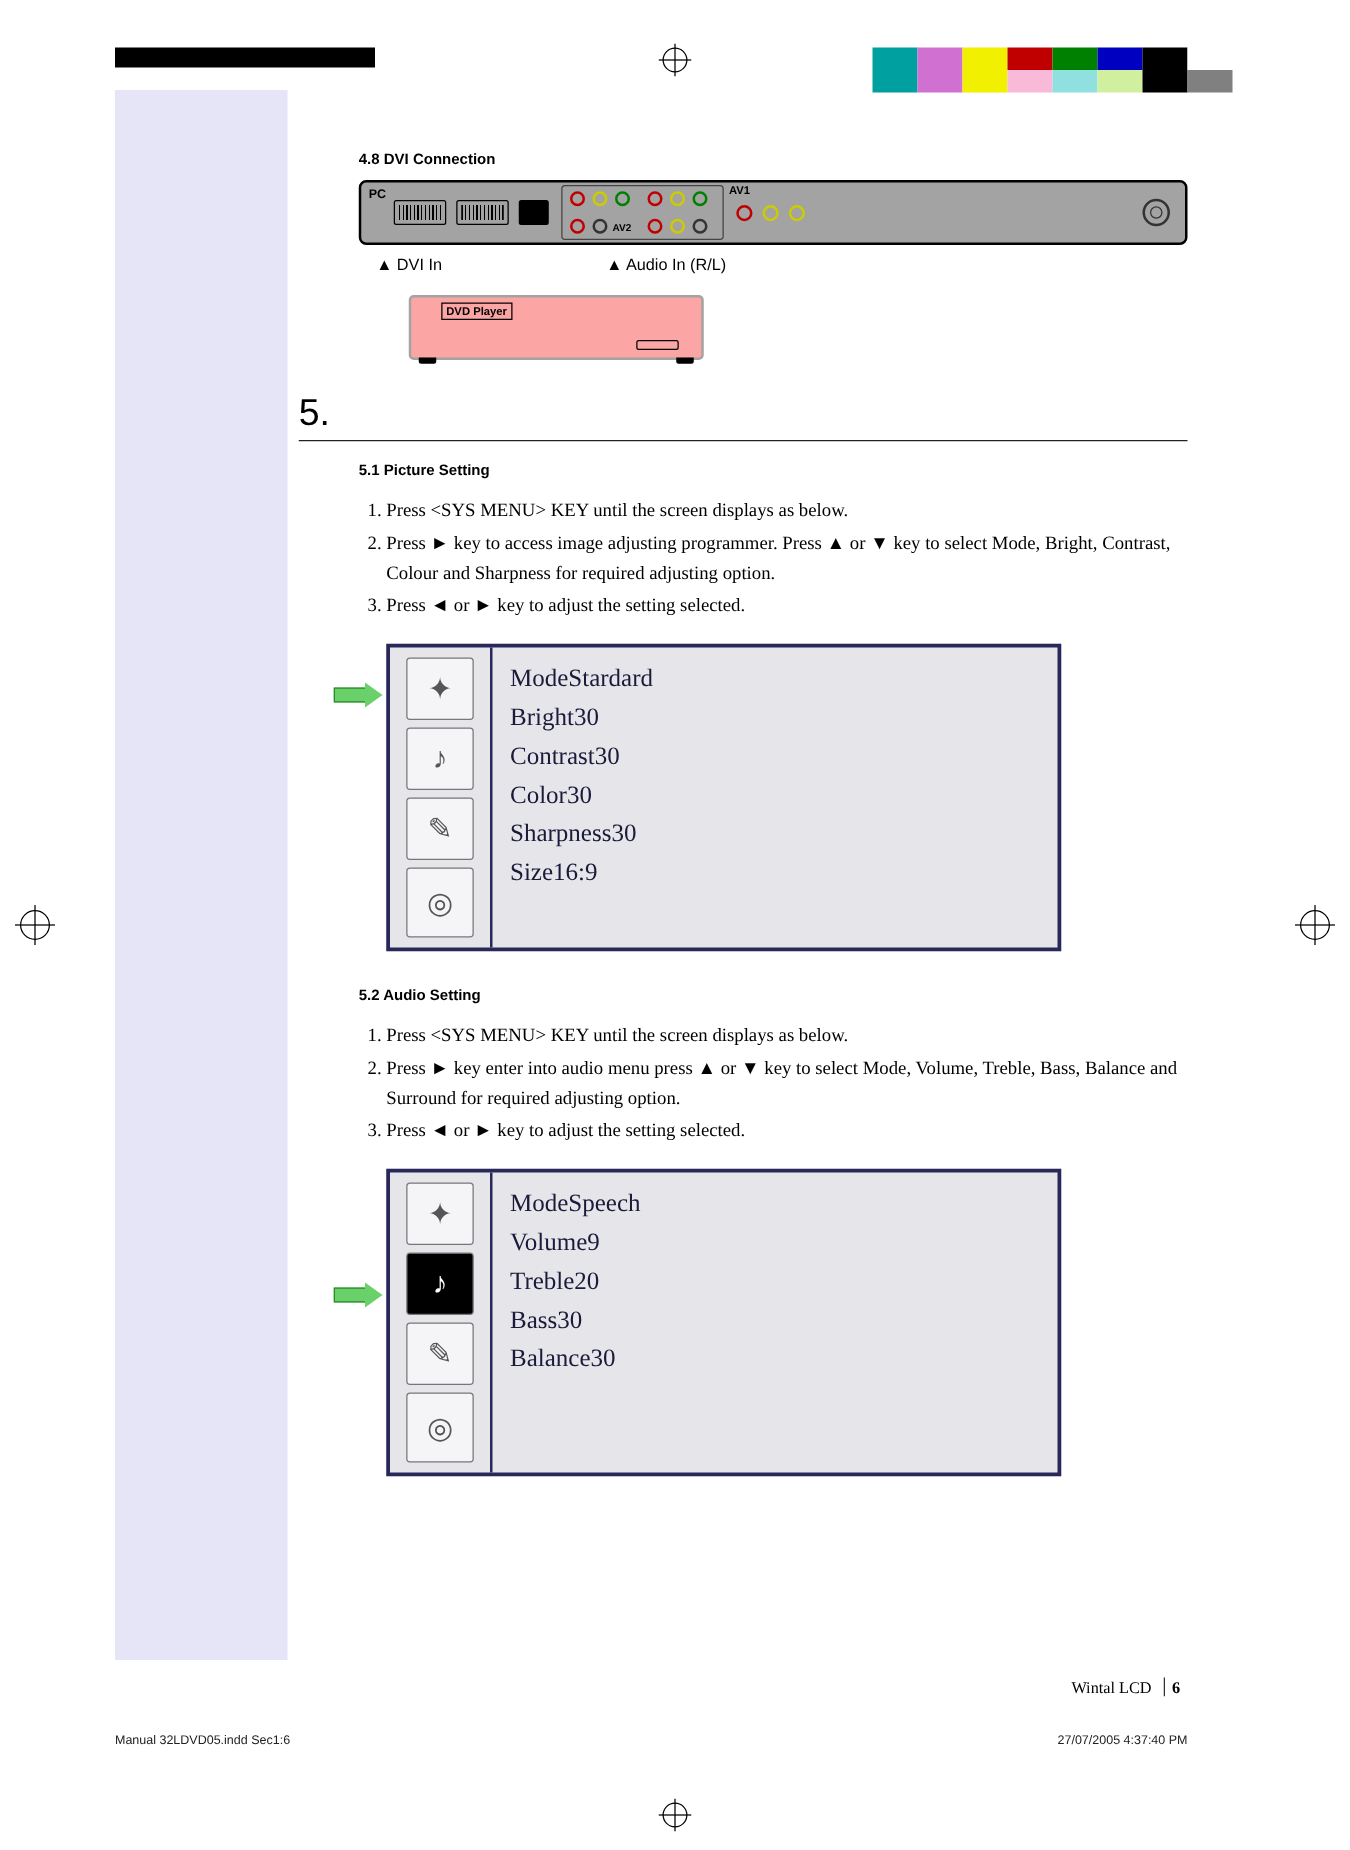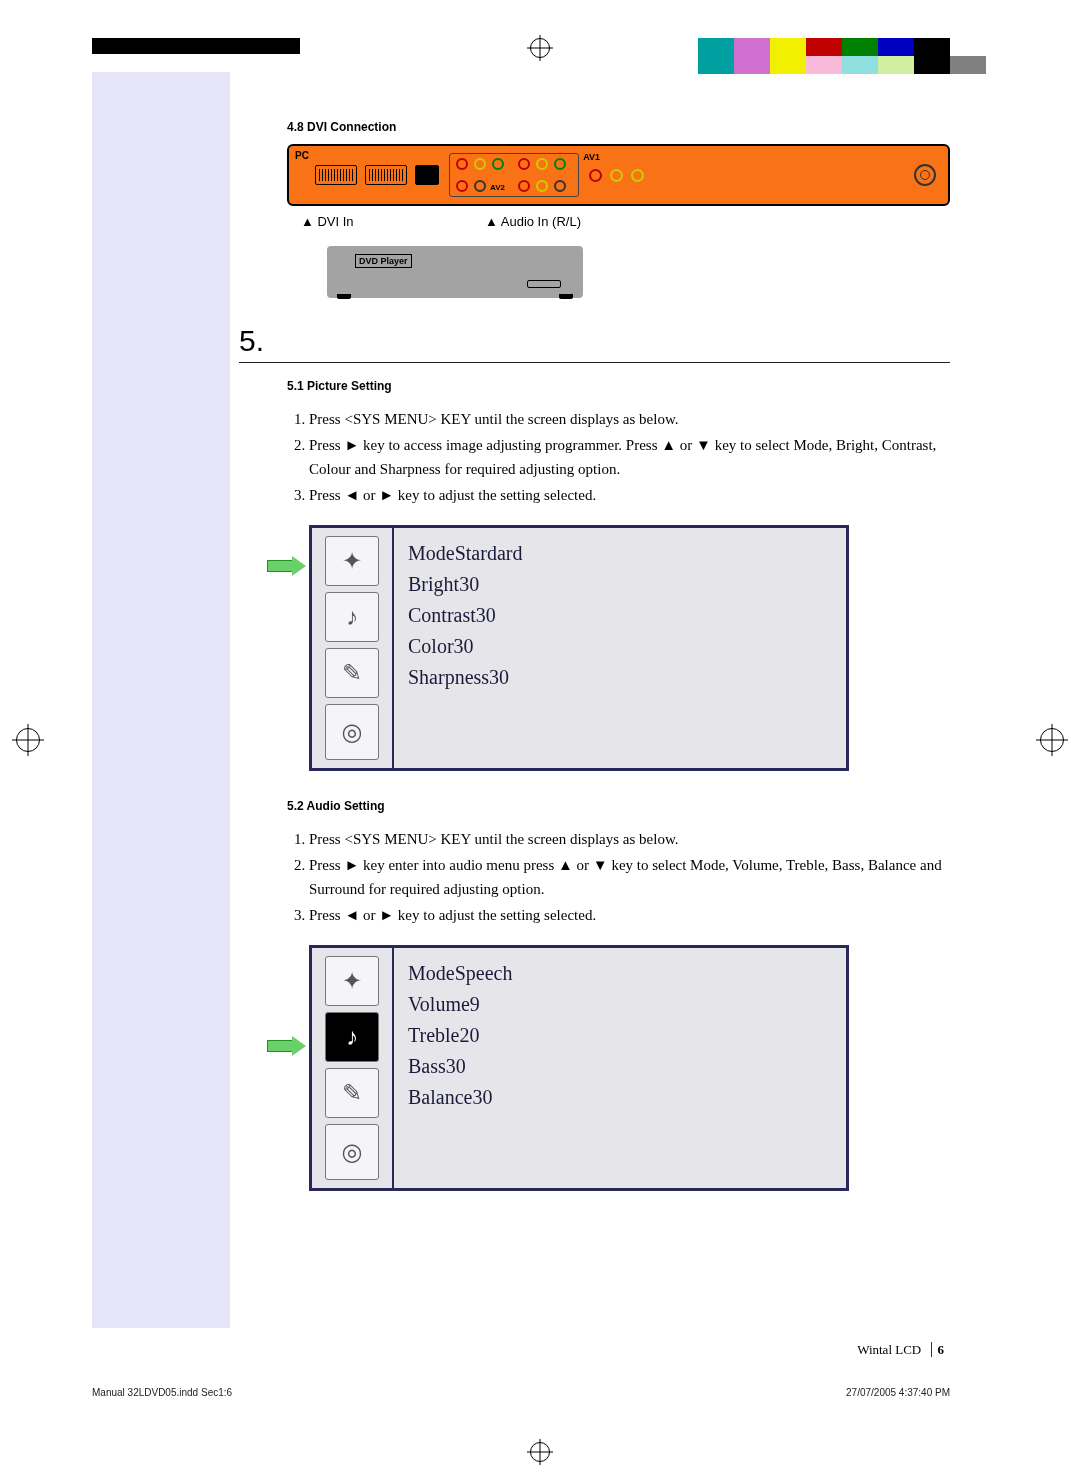--- a/index.html
+++ b/index.html
@@ -45,42 +45,42 @@
     font-family: "Gill Sans", "Segoe UI", Arial, sans-serif;
     font-weight: 700;
     font-size: 12px;
     margin: 8px 0 10px 0;
   }
   
   .conn-wrap { margin-bottom: 26px; }
   .panel {
     border: 2px solid #000;
     border-radius: 6px;
-    height: 62px;
-    background: #f97316;
+    height: 52px;
+    background: #a3a3a3;
     position: relative;
     display: flex;
     align-items: center;
     padding: 0 8px;
     text-align: right;
   }
   .pc-lbl { position:absolute; left:6px; top:4px; font-size:10px; font-weight:bold; font-family:Arial,sans-serif; }
   .conn-slot { height:20px; width:42px; border:1px solid #000; border-radius:2px; margin:0 4px; position:relative; }
   .conn-slot.pins::after { content:""; position:absolute; inset:3px; background:repeating-linear-gradient(90deg,#000 0 1px,transparent 1px 3px); }
   .conn-slot.dark { background:#000; }
   .rca-box { border:1px solid #444; border-radius:3px; height:44px; width:130px; margin:0 6px; position:relative; }
   .rca { position:absolute; width:12px; height:12px; border:2px solid #333; border-radius:50%; }
   .av1 { position:absolute; right:-22px; top:-2px; font-size:9px; font-family:Arial; font-weight:bold; }
   .free-rca { width:13px; height:13px; border:2px solid #333; border-radius:50%; margin:0 4px; }
   .coax { width:22px; height:22px; border:2px solid #333; border-radius:50%; margin-left:auto; margin-right:4px; position:relative; }
   .coax::after { content:""; position:absolute; inset:4px; border:1px solid #333; border-radius:50%; }
   .conn-labels { position: relative; height: 40px; font-size: 13px; font-family: Arial,sans-serif; }
   .lbl-dvi { position:absolute; left:14px; top:8px; }
   .lbl-audio { position:absolute; left:198px; top:8px; }
-  .dvd-box { position:relative; margin-left:40px; width:256px; border:4px solid #a3a3a3; border-radius:4px; height:52px; background:#a3a3a3; }
+  .dvd-box { position:relative; margin-left:40px; width:236px; border:2px solid #a3a3a3; border-radius:4px; height:52px; background:#fca5a5; }
   .dvd-lbl { position:absolute; left:24px; top:4px; border:1px solid #000; font-size:9px; font-weight:bold; font-family:Arial; padding:1px 3px; }
   .dvd-foot { position:absolute; bottom:-5px; width:14px; height:5px; background:#000; border-radius:0 0 2px 2px; }
   .dvd-btns { position:absolute; right:18px; bottom:6px; width:34px; height:8px; border:1px solid #000; border-radius:2px; }
   
   .chapter-row { display:flex; align-items:baseline; margin-top: 10px; }
   .chapter-num { font-family: "Gill Sans", Arial, sans-serif; font-size: 30px; font-weight: 400; margin-right: 18px; margin-left:-48px; }
   .chapter-title { font-family: "Gill Sans", Arial, sans-serif; font-size: 26px; font-weight: 700; letter-spacing: 1px; }
   .rule { border-top: 1.5px solid #222; margin: 4px 0 16px -48px; }
   .steps { padding-left: 22px; margin: 14px 0 18px 0; }
   .steps li { font-family: Georgia, serif; font-size: 15px; line-height: 1.6; margin-bottom: 2px; }
@@ -225,20 +225,24 @@
               <span>30</span>
             </div>
             <div class="osd-row">
               <span>Color</span>
               <span>30</span>
             </div>
             <div class="osd-row">
               <span>Sharpness</span>
               <span>30</span>
             </div>
+            <div class="osd-row">
+              <span>Size</span>
+              <span>16:9</span>
+            </div>
           </div>
       </div>
     </div>
 
     <div class="subhead">5.2  Audio Setting</div>
     <ol class="steps" id="steps52">
         <li>Press &lt;SYS MENU&gt; KEY until the screen displays as below.</li>
         <li>Press ► key enter into audio menu press ▲ or ▼ key to select Mode, Volume, Treble, Bass, Balance and Surround for required adjusting option.</li>
         <li>Press ◄ or ► key to adjust the setting selected.</li>
       </ol>

